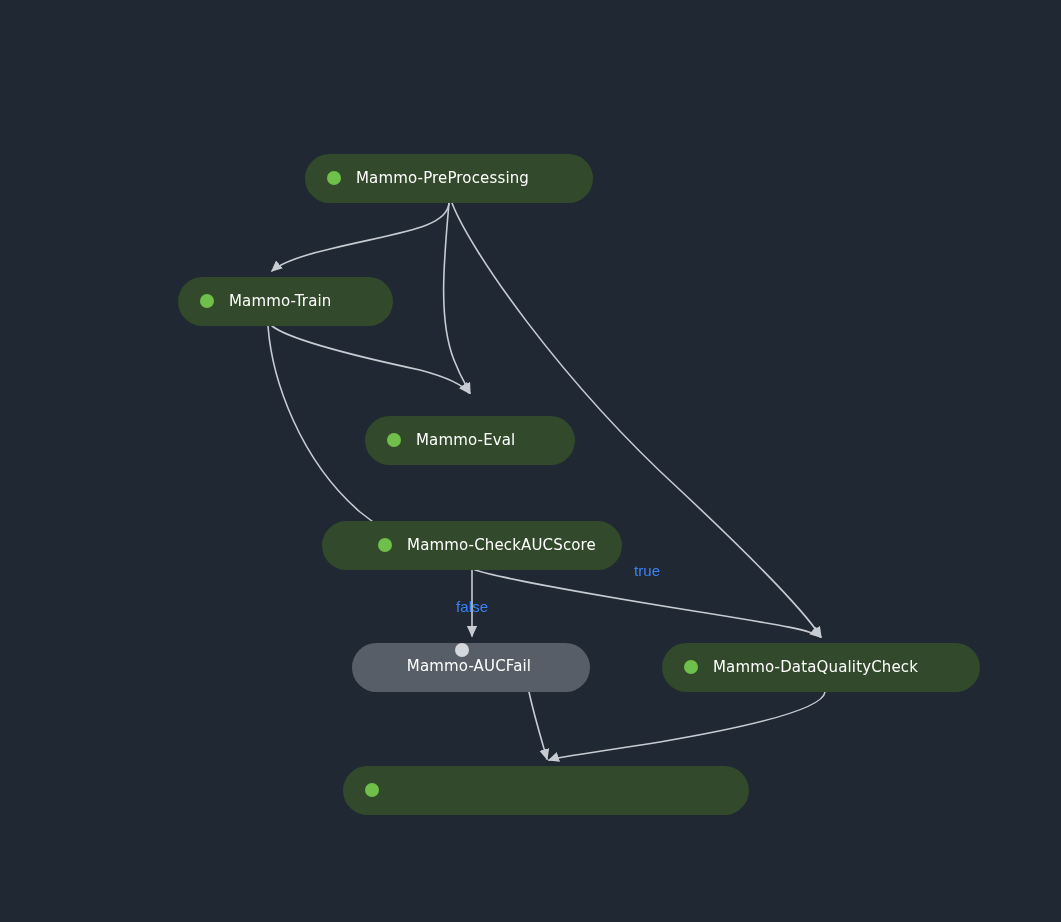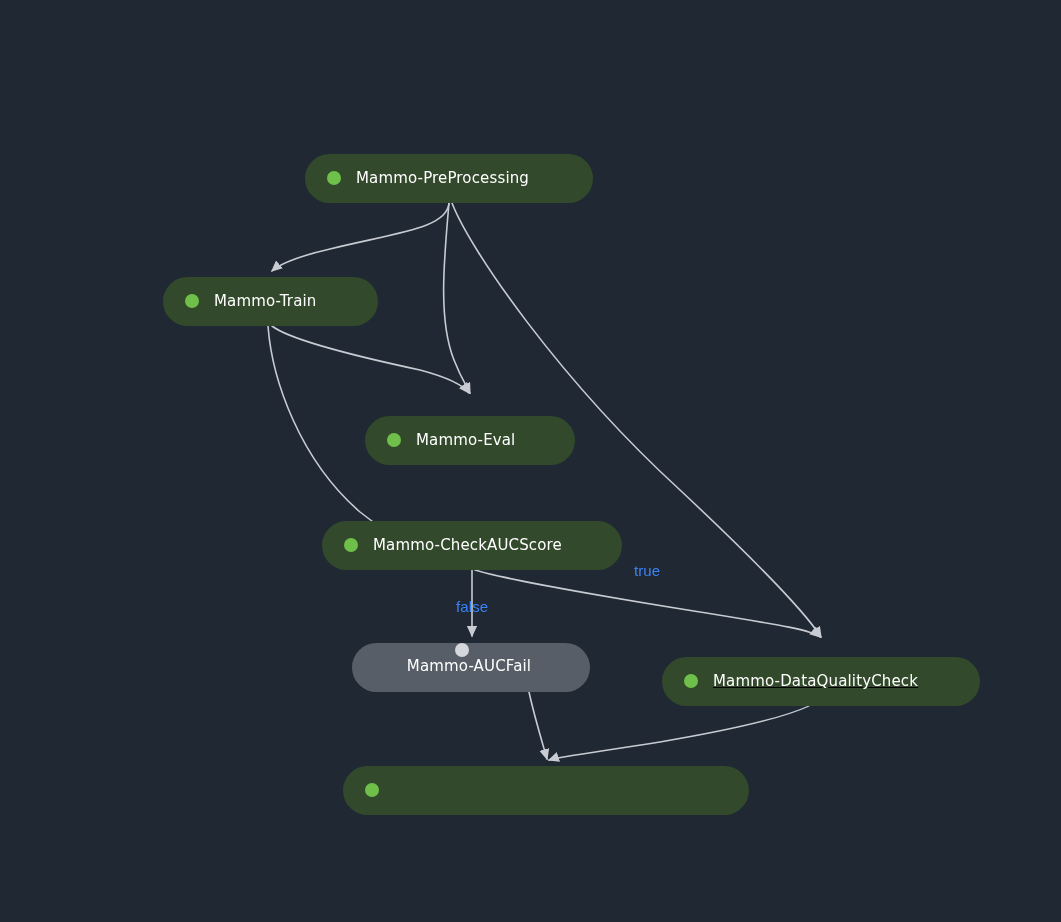--- a/index.html
+++ b/index.html
@@ -98,37 +98,37 @@
   <div id="edge-labels">
       <div class="edge-label" style="left: 456px; top: 598px;">false</div>
       <div class="edge-label" style="left: 634px; top: 562px;">true</div>
     </div>
 
   <div id="node-layer">
       <div class="node state-success" style="left: 305px; top: 154px; width: 288px;">
         <span class="node-dot"></span>
         <span class="node-label">Mammo-PreProcessing</span>
       </div>
-      <div class="node state-success" style="left: 163px; top: 277px; width: 215px;">
+      <div class="node state-success" style="left: 178px; top: 277px; width: 215px;">
         <span class="node-dot"></span>
         <span class="node-label">Mammo-Train</span>
       </div>
       <div class="node state-success" style="left: 365px; top: 399px; width: 210px; margin-top: 17px;">
         <span class="node-dot"></span>
         <span class="node-label">Mammo-Eval</span>
       </div>
-      <div class="node state-success" style="left: 322px; top: 521px; width: 300px;">
+      <div class="node state-success" style="left: 322px; top: 521px; width: 300px; justify-content: flex-end;">
         <span class="node-dot"></span>
         <span class="node-label">Mammo-CheckAUCScore</span>
       </div>
       <div class="node state-idle" style="left: 352px; top: 643px; width: 238px; flex-direction: column;">
         <span class="node-dot"></span>
         <span class="node-label">Mammo-AUCFail</span>
       </div>
-      <div class="node state-success" style="left: 662px; top: 657px; width: 318px; text-decoration: underline;">
+      <div class="node state-success" style="left: 662px; top: 643px; width: 318px;">
         <span class="node-dot"></span>
         <span class="node-label">Mammo-DataQualityCheck</span>
       </div>
       <div class="node state-success" style="left: 343px; top: 766px; width: 406px;">
         <span class="node-dot"></span>
       </div>
     </div>
 
 </div>
 

